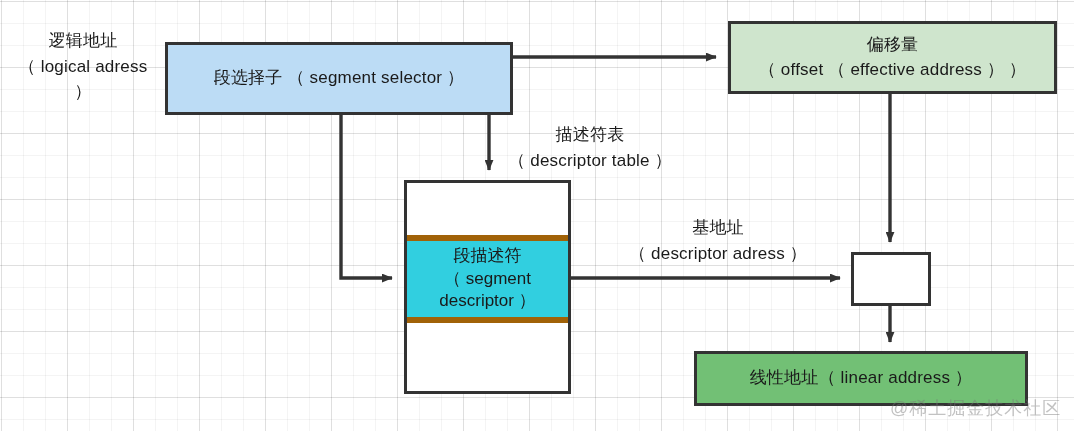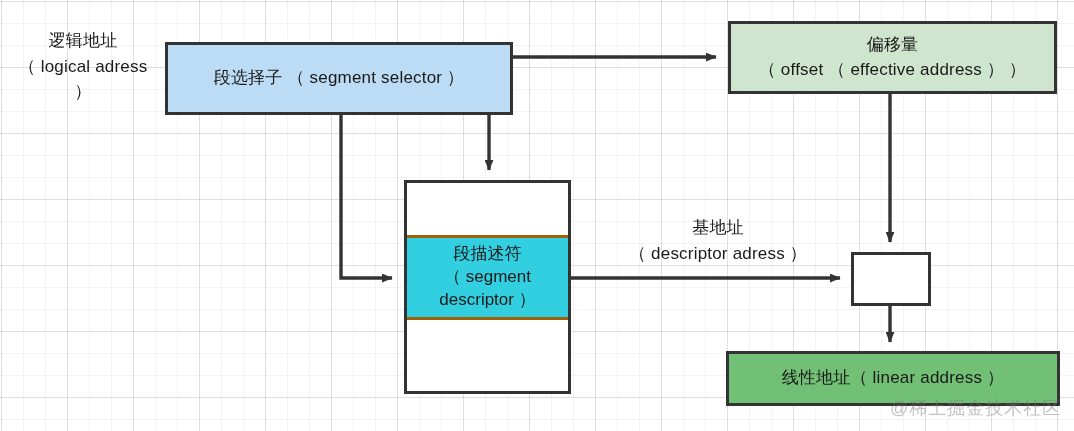--- a/index.html
+++ b/index.html
@@ -51,21 +51,21 @@
     top: 0;
     width: 1074px;
     height: 431px;
     pointer-events: none;
   }
   .tbl-row {
     position: absolute;
     box-sizing: border-box;
     left: 0;
     width: 100%;
-    border-top: 3px solid #a16207;
+    border-top: 6px solid #a16207;
     display: flex;
     align-items: center;
     justify-content: center;
     text-align: center;
     font-size: 17px;
     line-height: 1.35;
     color: #1a1a1a;
   }
   .watermark {
     position: absolute;
@@ -98,31 +98,33 @@
 
   <div class="label" style="left:8px; top:28px; width:150px;">逻辑地址
 （ logical adress ）</div>
 
   <div class="box" style="left:165px; top:21px; width:348px; height:73px; background:#bcdcf5;margin-top:21px;">段选择子
 （ segment selector ）</div>
 
   <div class="box" style="left:728px; top:21px; width:329px; height:73px; background:#cfe5cd; white-space:pre-line;">偏移量
 （ offset （ effective address ） ）</div>
 
+  <div class="label" style="left:490px; top:122px; width:200px;">描述符表
+（ descriptor table ）</div>
 
   <div style="position:absolute; left:404px; top:180px; width:167px; height:214px; box-sizing:border-box; border:3px solid #333333; background:#ffffff;">
     <div class="tbl-row" style="top:0; height:52px; border-top:none; background:#ffffff; white-space:pre-line;"></div>
     <div class="tbl-row" style="top:52px; height:82px; background:#31cfe0; white-space:pre-line;">段描述符
 （ segment
 descriptor ）</div>
     <div class="tbl-row" style="top:134px; height:74px; background:#ffffff; white-space:pre-line;"></div>
   </div>
 
   <div class="label" style="left:604px; top:215px; width:228px;">基地址
 （ descriptor adress ）</div>
 
   <div class="box" style="left:851px; top:252px; width:80px; height:54px; background:#ffffff;"></div>
 
-  <div class="box" style="left:726px; top:351px; width:334px; height:55px; background:#72c075;">线性地址（ linear address ）</div>
+  <div class="box" style="left:694px; top:351px; width:334px; height:55px; background:#72c075;">线性地址（ linear address ）</div>
 
   <div class="watermark" style="left:890px; top:396px;">@稀土掘金技术社区</div>
 
 </div>
 
 </body></html>

